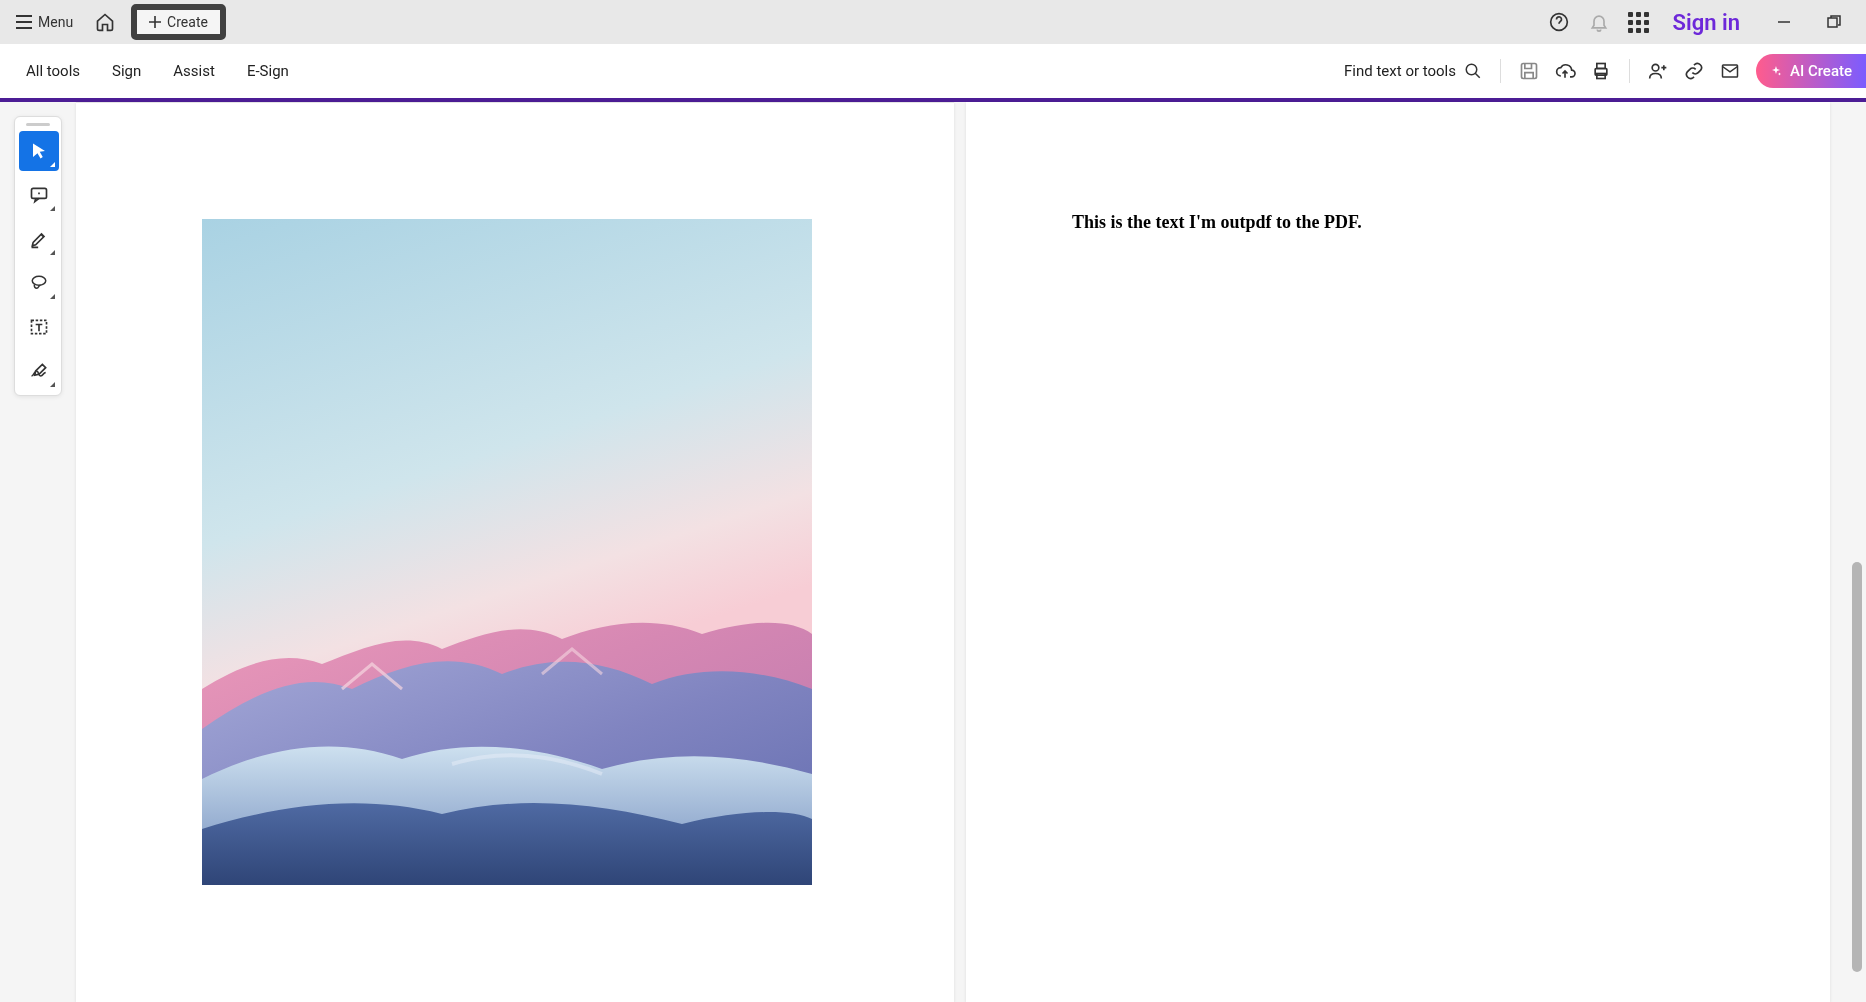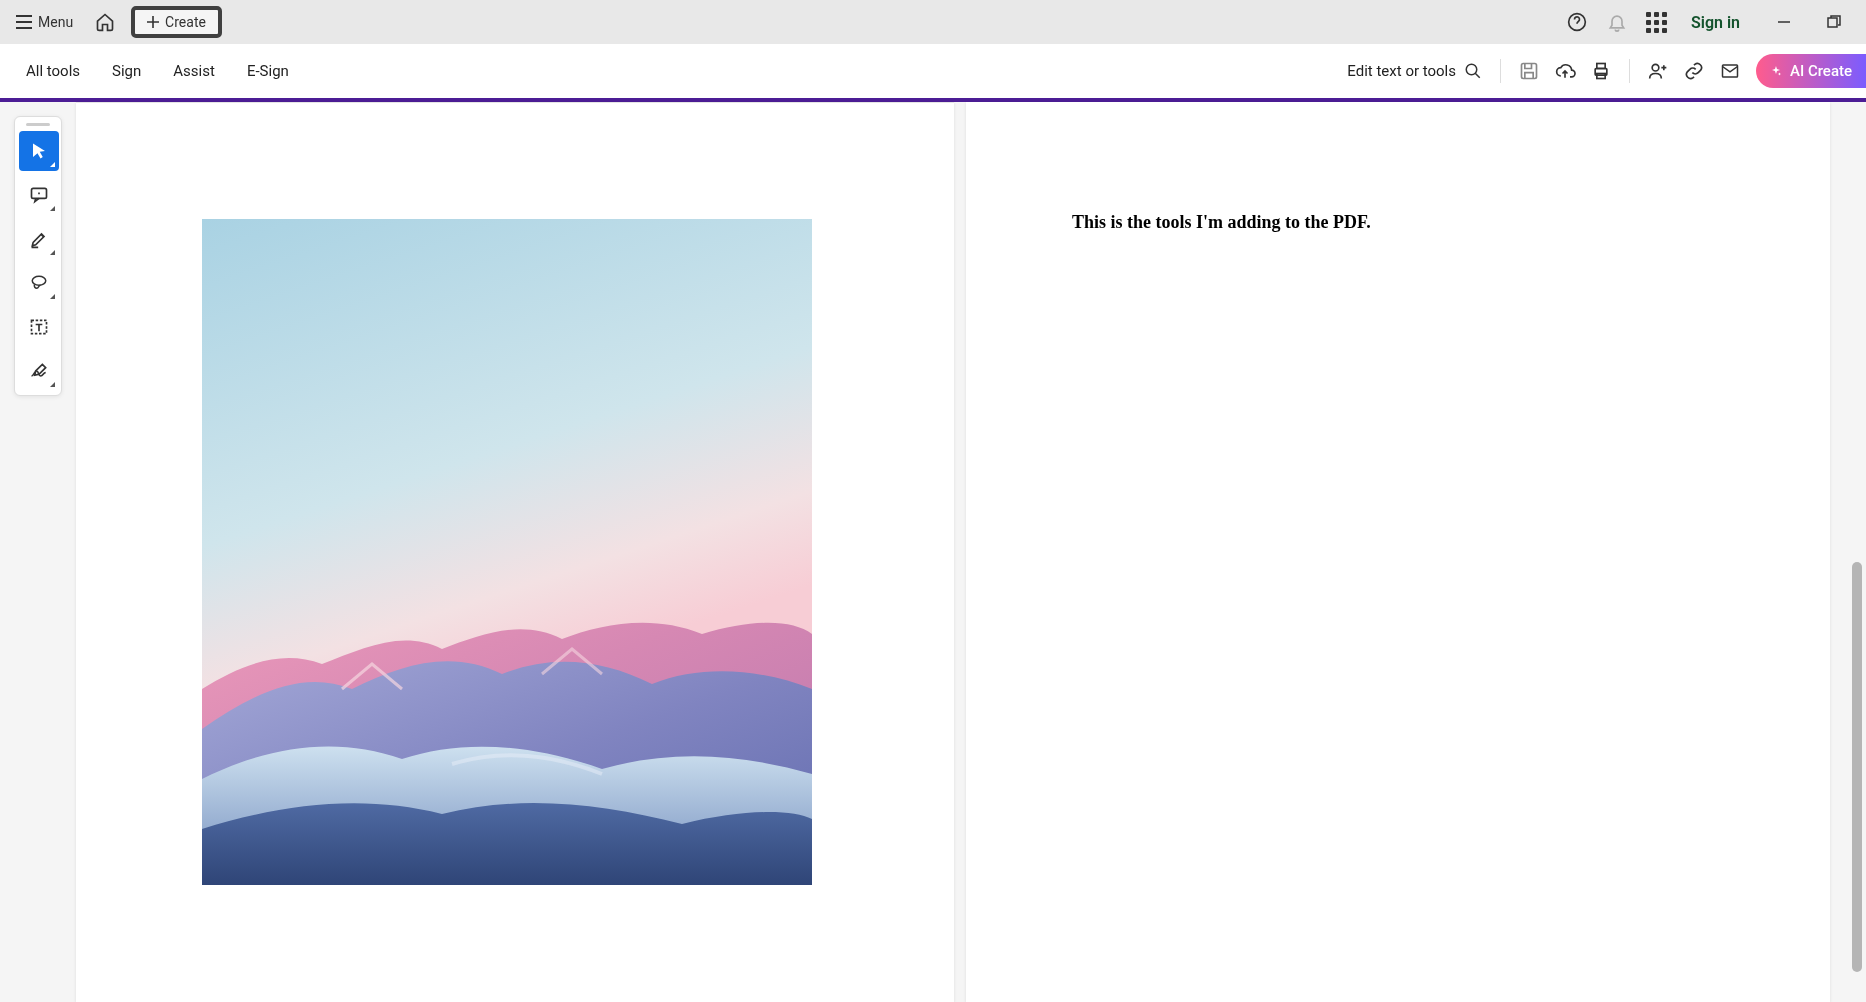--- a/index.html
+++ b/index.html
@@ -6,26 +6,26 @@
   body { font-family: -apple-system, BlinkMacSystemFont, "Segoe UI", Roboto, Helvetica, Arial, sans-serif; background: #e8e8e8; width: 1866px; height: 1002px; overflow: hidden; position: relative; }
   svg { display: block; }
 
   
   .titlebar { height: 44px; background: #e8e8e8; display: flex; align-items: center; padding: 0 6px; }
   .menu-btn { display: flex; align-items: center; gap: 6px; padding: 6px 10px; font-size: 14px; color: #333; cursor: pointer; border-radius: 4px; }
   .home-btn { width: 32px; height: 32px; display: flex; align-items: center; justify-content: center; cursor: pointer; border-radius: 4px; margin-left: 6px; }
   .tab { background: #fff; height: 40px; margin-top: 4px; display: flex; align-items: center; padding: 0 10px 0 14px; border-radius: 6px 6px 0 0; min-width: 250px; gap: 10px; margin-left: 6px; }
   .tab-title { font-size: 14px; color: #333; flex: 1; }
   .tab-close { width: 20px; height: 20px; display:flex; align-items:center; justify-content:center; cursor:pointer; border-radius:3px; }
-  .create-btn { display:flex; align-items:center; gap:6px; border:4px solid #404040; background:#f5f5f5; padding:4px 12px; border-radius:5px; font-size:14px; color:#333; margin-left:10px; cursor:pointer; }
+  .create-btn { display:flex; align-items:center; gap:6px; border:6px solid #404040; background:#f5f5f5; padding:4px 12px; border-radius:5px; font-size:14px; color:#333; margin-left:10px; cursor:pointer; }
   .titlebar-spacer { flex:1; }
   .title-icon { width:40px; height:40px; display:flex; align-items:center; justify-content:center; cursor:pointer; border-radius:4px; }
   .apps-grid { display:grid; grid-template-columns:repeat(3,5px); grid-template-rows:repeat(3,5px); gap:3px; }
   .apps-grid div { background:#333; border-radius:1px; }
-  .signin { font-size:16px; font-weight:600; color:#14532d; padding:0 14px; cursor:pointer; }
+  .signin { font-size:22px; font-weight:600; color:#6d28d9; padding:0 14px; cursor:pointer; }
 
   
   .toolbar { height: 58px; background: #fff; display:flex; align-items:center; padding: 0 12px; border-bottom:4px solid #4c1d95; }
   .toolbar-left { display:flex; gap: 4px; }
   .toolbar-item { font-size:15px; color:#222; padding:8px 14px; cursor:pointer; border-radius:4px; }
   .toolbar-spacer { flex:1; }
   .find { display:flex; align-items:center; gap:8px; font-size:15px; color:#222; cursor:pointer; padding:6px 8px; }
   .tb-sep { width:1px; height:24px; background:#ddd; margin:0 10px; }
   .tb-icon { width:36px; height:36px; display:flex; align-items:center; justify-content:center; cursor:pointer; border-radius:4px; }
   .ai-btn { background: linear-gradient(90deg,#ff5c8d,#7b5cff); color:#fff; display:flex; align-items:center; gap:8px; padding:8px 14px; border-radius:20px 0 0 20px; font-size:15px; font-weight:500; cursor:pointer; margin-left:8px; margin-right:-12px; white-space:nowrap; overflow:hidden; width:110px; }
@@ -123,21 +123,21 @@
 
 <div class="toolbar">
   <div class="toolbar-left">
     <div class="toolbar-item">All tools</div>
     <div class="toolbar-item">Sign</div>
     <div class="toolbar-item">Assist</div>
     <div class="toolbar-item">E-Sign</div>
   </div>
   <div class="toolbar-spacer"></div>
   <div class="find">
-    <span>Edit text or tools</span>
+    <span>Find text or tools</span>
     <svg width="18" height="18" viewBox="0 0 24 24" fill="none" stroke="#333" stroke-width="2">
         <circle cx="10" cy="10" r="7"></circle>
         <path d="M21 21l-6-6"></path>
       </svg>
   </div>
   <div class="tb-sep"></div>
   <div class="tb-icon">
     <svg width="20" height="20" viewBox="0 0 24 24" fill="none" stroke="#888" stroke-width="2">
         <rect x="3" y="3" width="18" height="18" rx="2"></rect>
         <path d="M7 3v6h8V3M7 21v-7h10v7"></path>
@@ -264,20 +264,20 @@
 
           <path d="M0 610 C80 585 160 575 240 595 C320 575 400 585 480 605 C540 590 590 590 610 600 L610 666 L0 666 Z" fill="url(#mtn4)"></path>
 
           <path d="M140 470 L170 445 L200 470" stroke="#f5d5e0" stroke-width="3" fill="none" opacity="0.7"></path>
           <path d="M340 455 L370 430 L400 455" stroke="#f5d5e0" stroke-width="3" fill="none" opacity="0.6"></path>
           <path d="M250 545 C300 530 350 535 400 555" stroke="#e8eef8" stroke-width="4" fill="none" opacity="0.5"></path>
         </svg>
       </div>
     </div>
     <div class="page page2">
-      <div class="page2-text">This is the tools I'm adding to the PDF.</div>
+      <div class="page2-text">This is the text I'm outpdf to the PDF.</div>
     </div>
   </div>
 
   <div class="vscroll">
     <div class="thumb"></div>
   </div>
 </div>
 
 </body></html>

